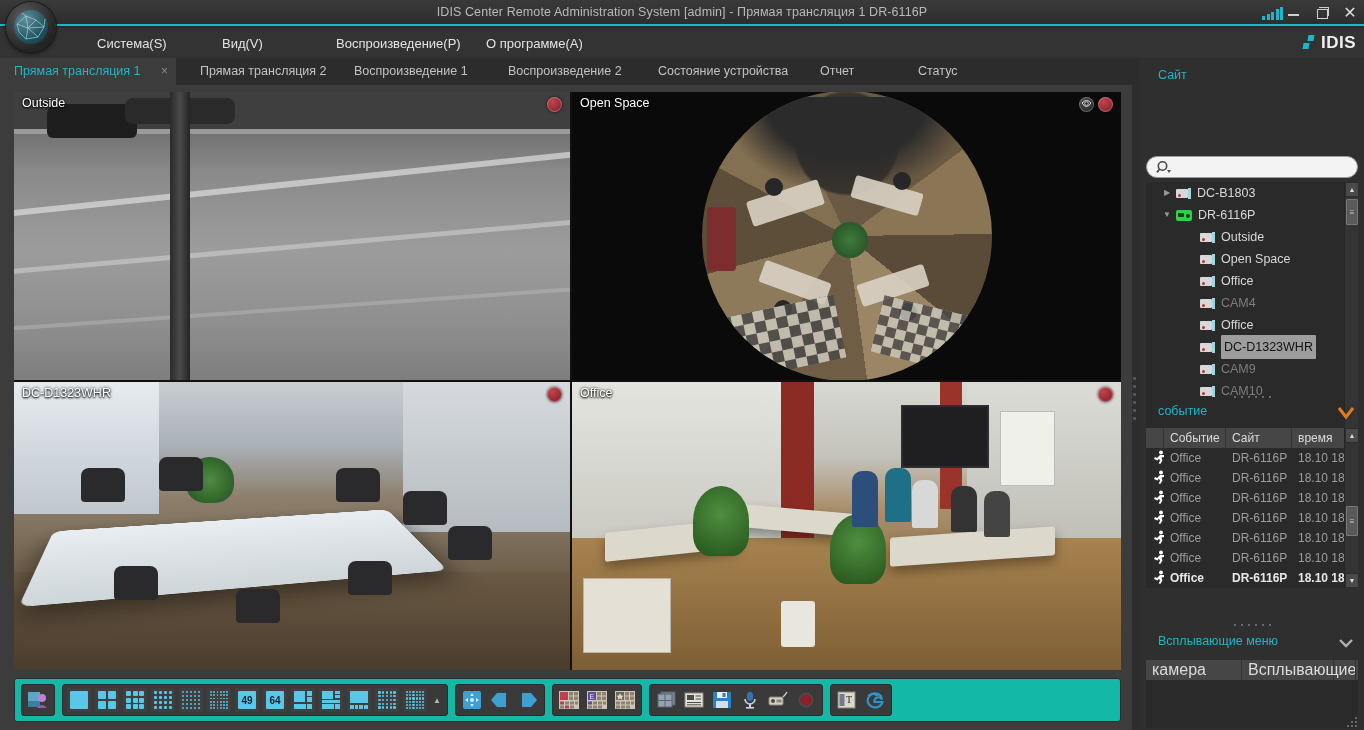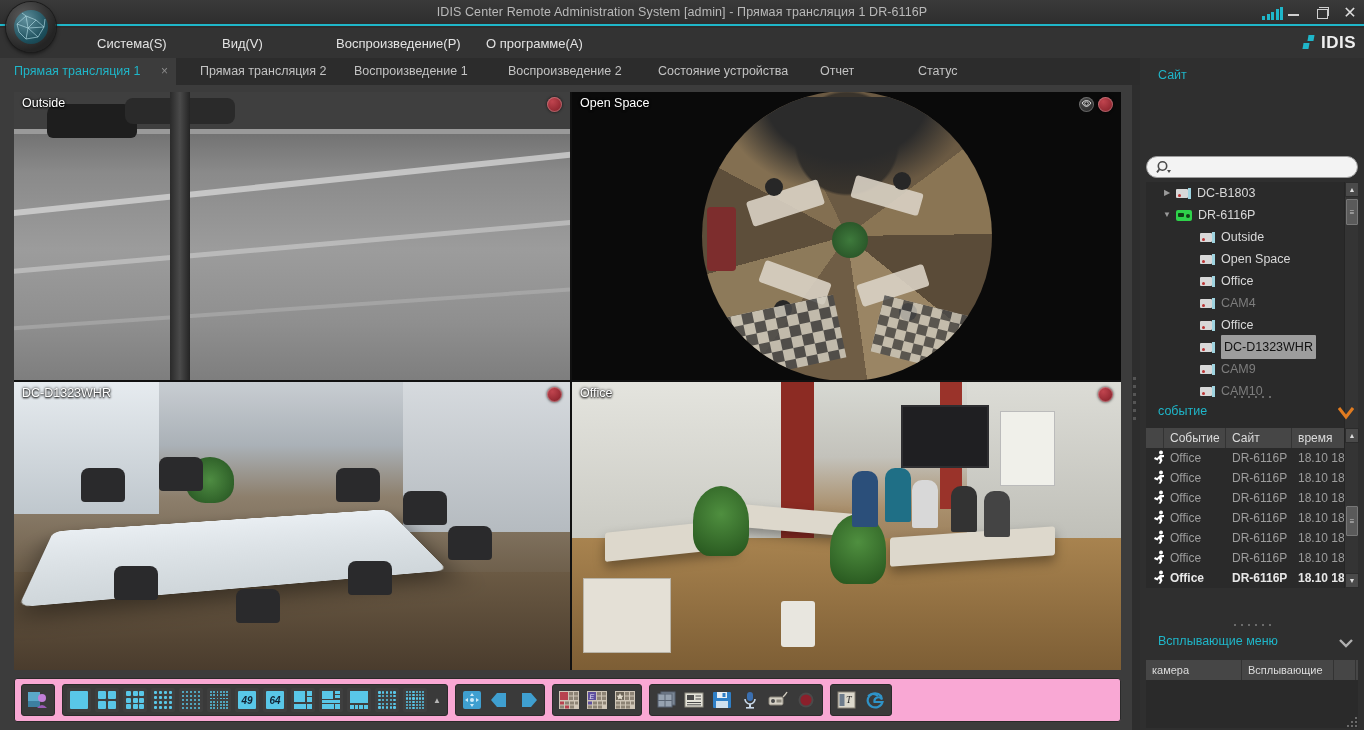--- a/index.html
+++ b/index.html
@@ -195,22 +195,22 @@
   .sc-office .d2{ left:30%; top:44%; width:22%; height:8%; transform:skewY(5deg);}
   .sc-office .d3{ left:58%; top:52%; width:30%; height:10%; transform:skewY(-4deg);}
   .sc-office .person{ position:absolute; width:26px; border-radius:10px 10px 2px 2px;}
   .sc-office .plant{ position:absolute; width:56px; height:70px; border-radius:50% 50% 30% 30%; background:radial-gradient(circle at 50% 40%,#4f8f3f,#24521c);}
   .sc-office .cab{ position:absolute; left:2%; bottom:6%; width:16%; height:26%; background:#e4e0d6; border:1px solid #b9b4a8;}
   .sc-office .bin{ position:absolute; left:38%; bottom:8%; width:34px; height:46px; background:#e8e6df; border-radius:3px;}
 
   
   .toolbar{
     position:absolute; left:14px; top:593px; width:1107px; height:44px;
-    background:#f9a8d4; border:1px solid #2a2a2a; border-radius:3px;
-    display:flex; align-items:center; padding:0 6px;font-style:italic;
+    background:#14b8a6; border:1px solid #2a2a2a; border-radius:3px;
+    display:flex; align-items:center; padding:0 6px;
   }
   .tb-group{
     display:flex; align-items:center; gap:4px; height:32px;
     background:#3a3a3a; border:1px solid #2b2b2b; border-radius:3px; padding:2px 4px;
     margin-right:7px;
   }
   .tb-single{
     display:flex; align-items:center; height:32px; background:#3a3a3a;
     border:1px solid #2b2b2b; border-radius:3px; padding:2px 4px; margin-right:7px;
   }
@@ -320,21 +320,21 @@
   .evt-row{ display:flex; height:20px; align-items:center; }
   .evt-row div{ font-size:12px; color:#9d9d9d; padding-left:6px; white-space:nowrap; overflow:hidden;}
   .evt-row.bold div{ color:#e8e8e8; font-weight:bold; }
   .run-ico{ width:18px; flex:none; text-align:center; }
   .c-evt{ width:68px; } .c-site{ width:66px; } .c-time{ width:62px; }
 
   .pop-table{
     position:absolute; left:6px; width:212px; background:#2a2a2a;
   }
   .pop-head{ display:flex; height:20px; background:#464646;}
-  .pop-head div{ font-size:11px; color:#dcdcdc; line-height:20px; padding-left:6px; border-right:1px solid #333;}
+  .pop-head div{ font-size:16px; color:#dcdcdc; line-height:20px; padding-left:6px; border-right:1px solid #333;}
   .resize-corner{
     position:absolute; right:1px; bottom:1px; width:12px; height:12px;
   }
   .resize-corner i{ position:absolute; background:#6a6a6a; width:2px;height:2px;}
 </style>
 </head>
 <body>
 
 <div id="app">
 

